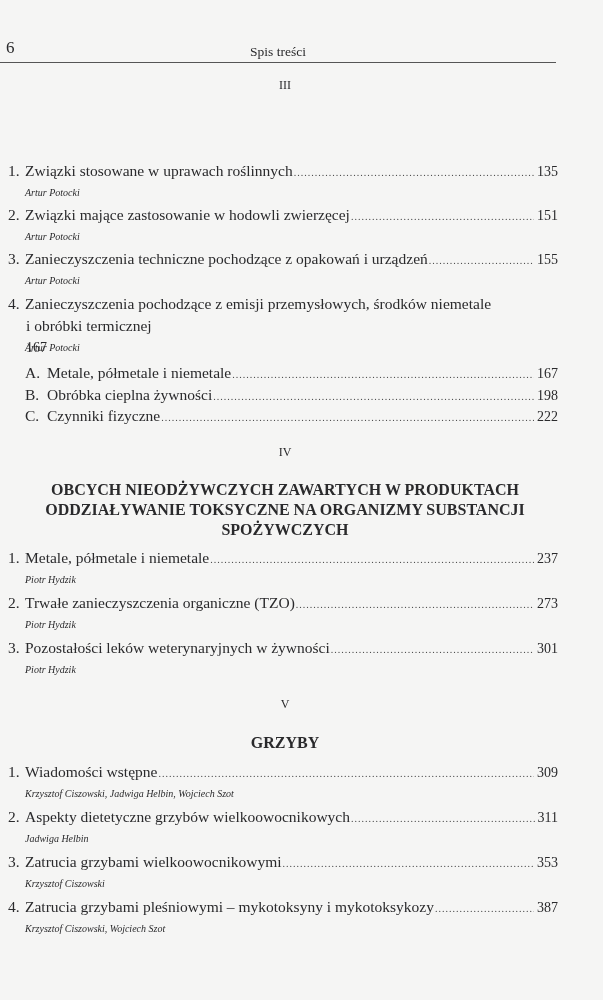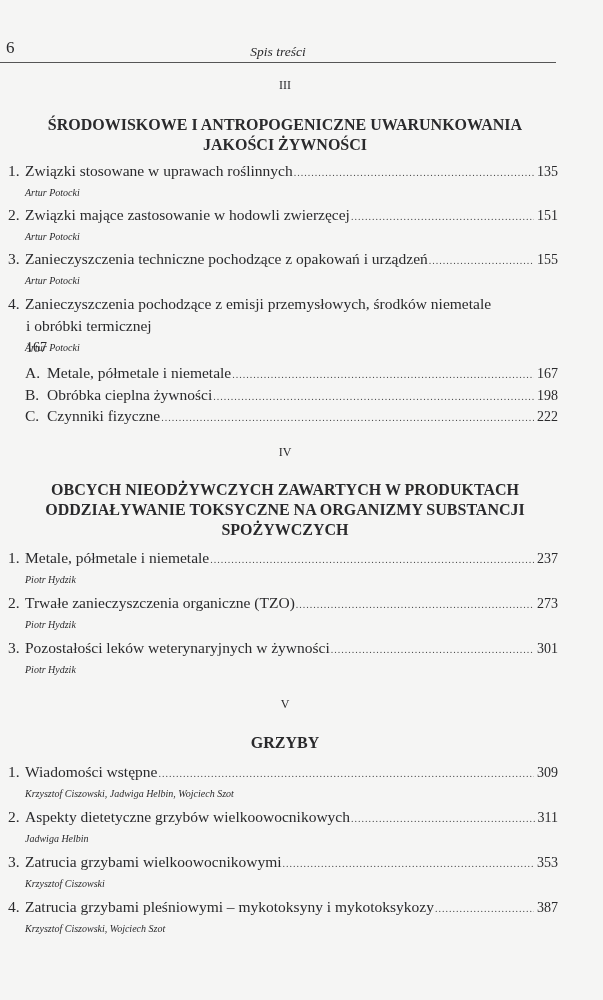--- a/index.html
+++ b/index.html
@@ -6,21 +6,21 @@
   body {
     width: 603px; height: 1000px; overflow: hidden;
     background: #f5f5f4;
     font-family: "Liberation Serif", "DejaVu Serif", serif;
     color: #2a2a2c;
     position: relative;
   }
   .page { position: absolute; left: 0; top: 0; width: 603px; height: 1000px; }
   .running-head { position: absolute; left: 0; top: 36px; width: 556px; height: 26px; border-bottom: 1px solid #555; }
   .page-num { position: absolute; left: 6px; top: 2px; font-size: 17px; }
-  .running-title { position: absolute; left: 0; width: 556px; top: 8px; text-align: center; font-style: italic; font-size: 13.5px; }
+  .running-title { position: absolute; left: 0; width: 556px; top: 8px; text-align: center; font-size: 13.5px; }
 
   .part-num { position: absolute; left: 0; width: 570px; text-align: center; font-weight: normal; font-size: 12px; }
   .part-title { position: absolute; left: 0; width: 570px; text-align: center; font-weight: bold; font-size: 16px; line-height: 20px; }
 
   .entry { position: absolute; left: 8px; width: 550px; font-size: 15.5px; }
   .entry-line { display: flex; align-items: baseline; height: 22px; line-height: 22px; white-space: nowrap; }
   .entry-line .num { width: 17px; flex: none; }
   .entry-line .title { flex: none; }
   .entry-line .dots { flex: 1; overflow: hidden; margin: 0 3px 0 1px; font-size: 10px; letter-spacing: 1px; color: #444; }
   .entry-line .dots::before { content: "................................................................................................................................................................................................................"; }
@@ -34,24 +34,20 @@
 <body>
 
 <div class="page">
 
   <div class="running-head">
     <span class="page-num">6</span>
     <span class="running-title">Spis treści</span>
   </div>
 
   <div class="part-num" style="top:78px">III</div>
-  <div class="part-title" style="top:115px">
-    <div>ŚRODOWISKOWE I ANTROPOGENICZNE UWARUNKOWANIA</div>
-    <div>JAKOŚCI ŻYWNOŚCI</div>
-  </div>
 
   <div class="entry" style="top:160px">
     <div class="entry-line">
         <span class="num">1.</span>
         <span class="title">Związki stosowane w uprawach roślinnych</span>
         <span class="dots"></span>
         <span class="page">135</span>
       </div>
     <div class="author">Artur Potocki</div>
   </div>

